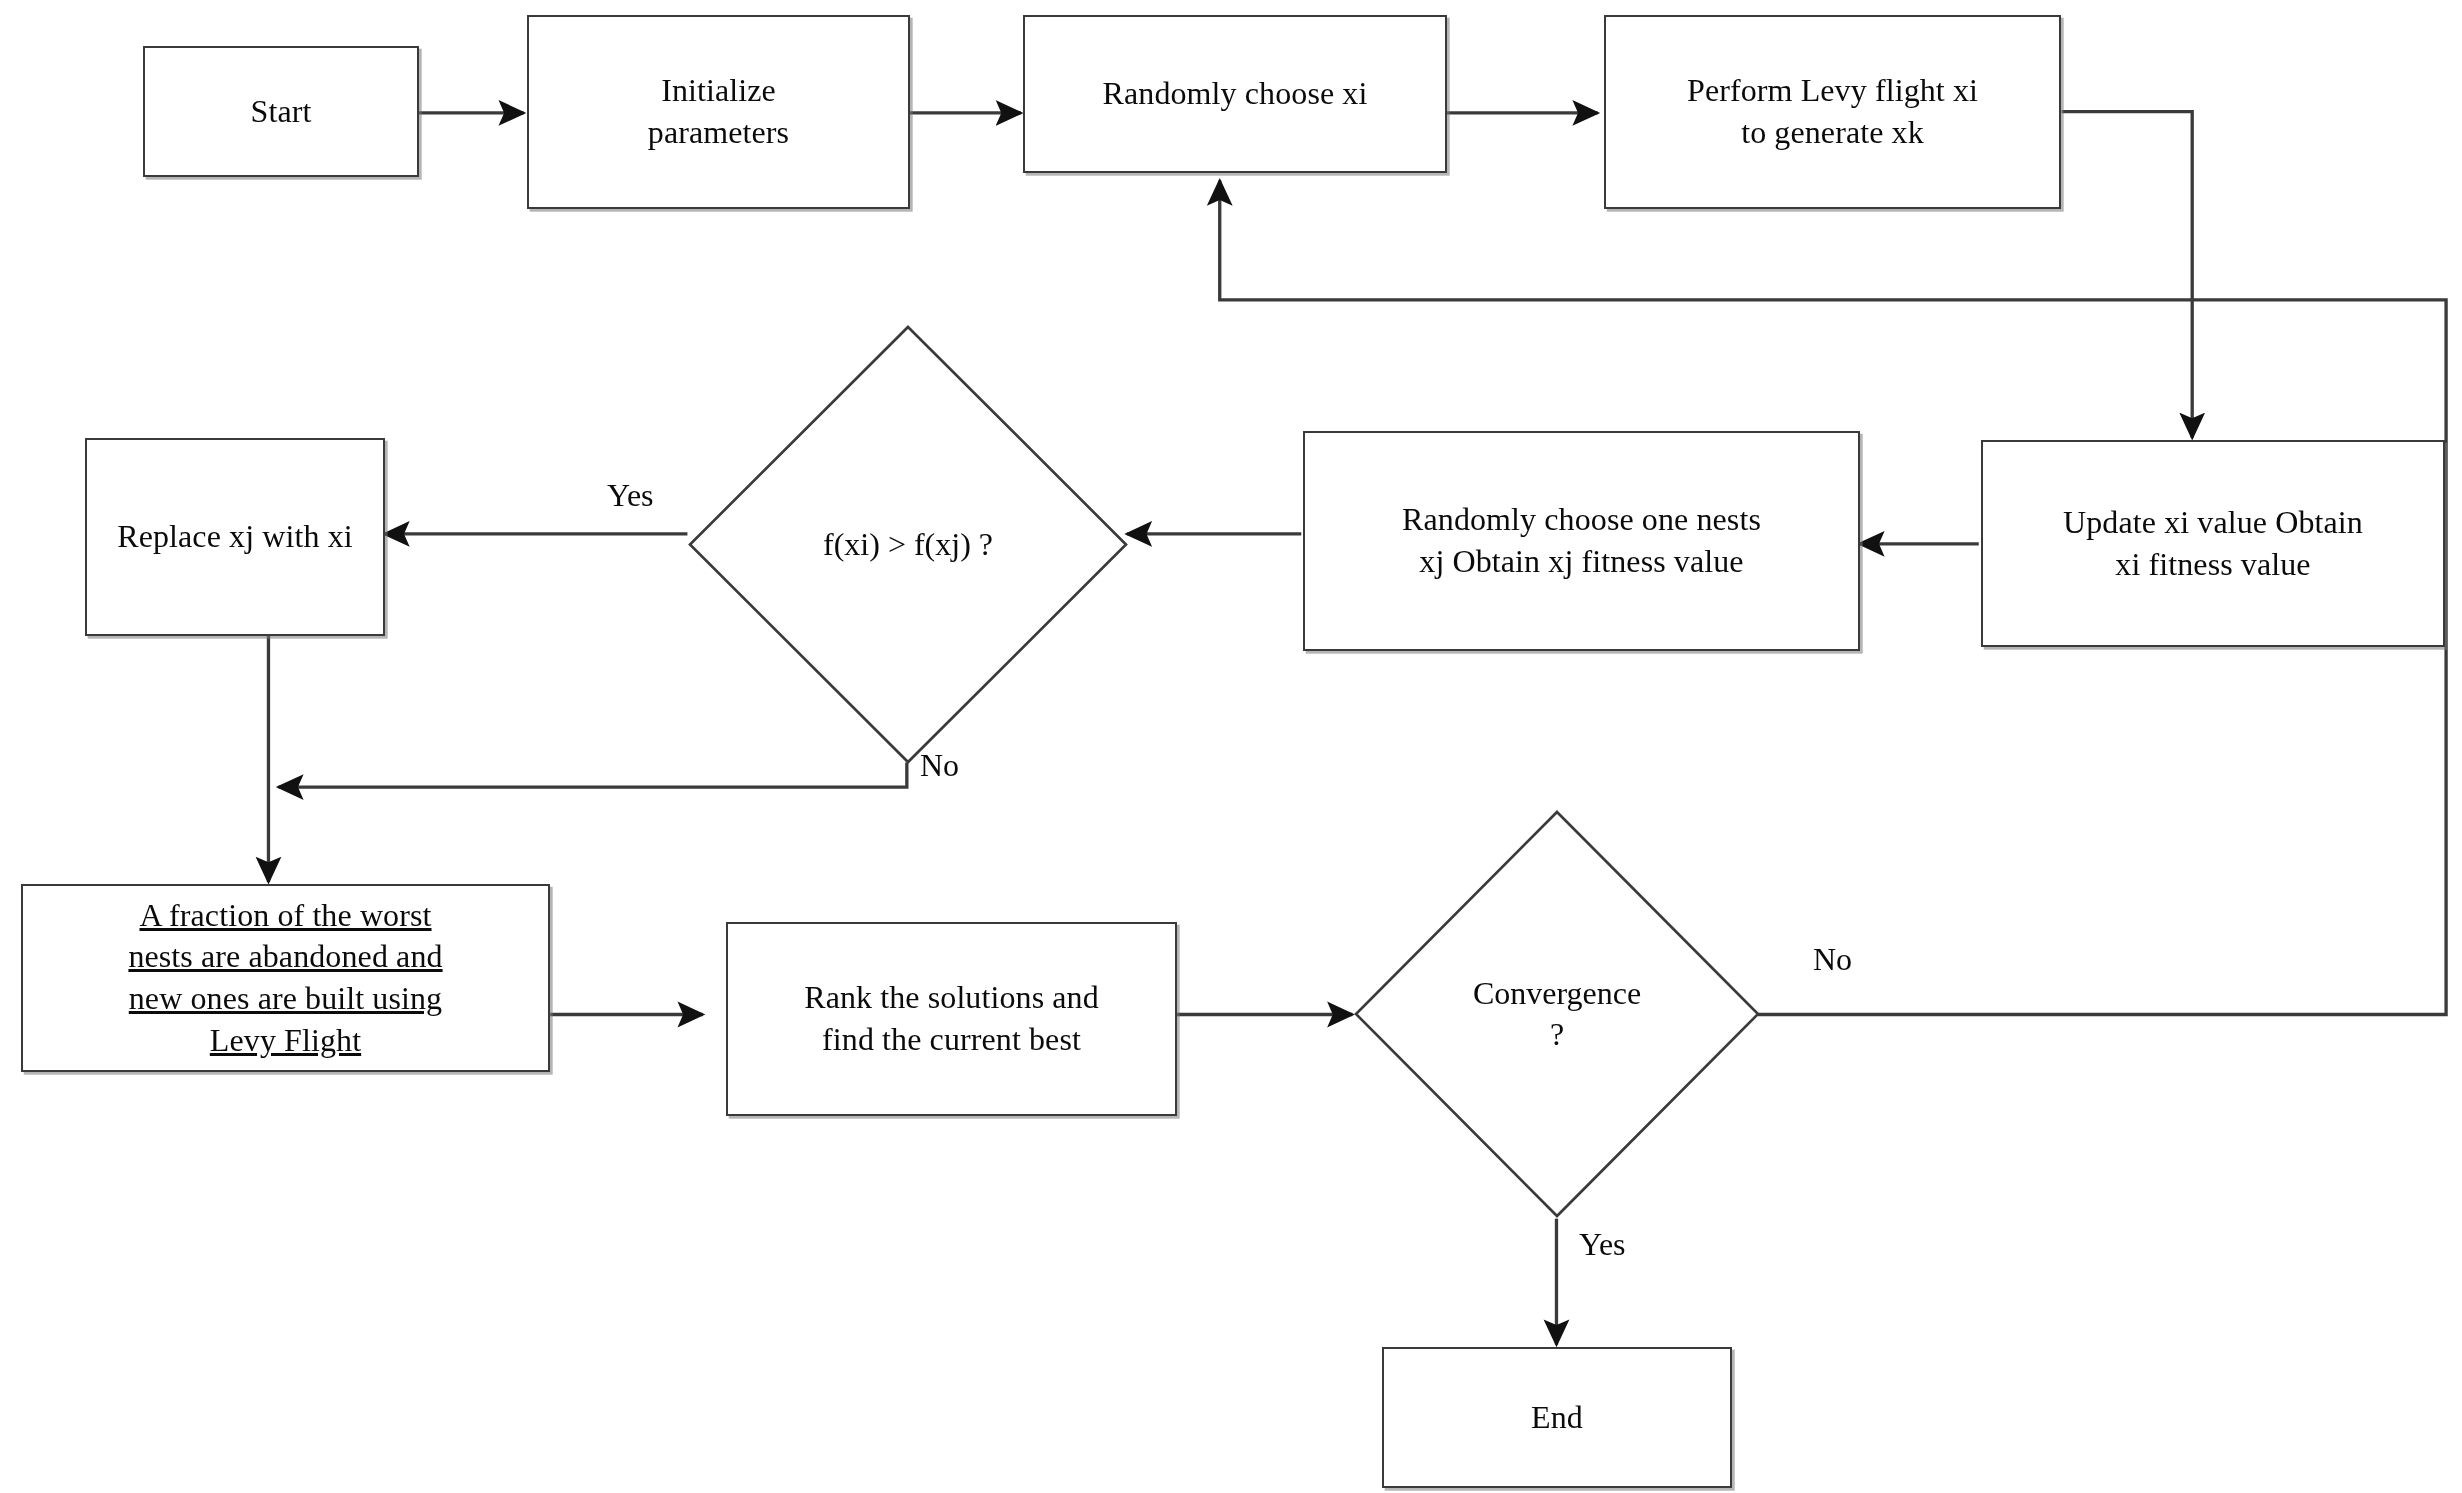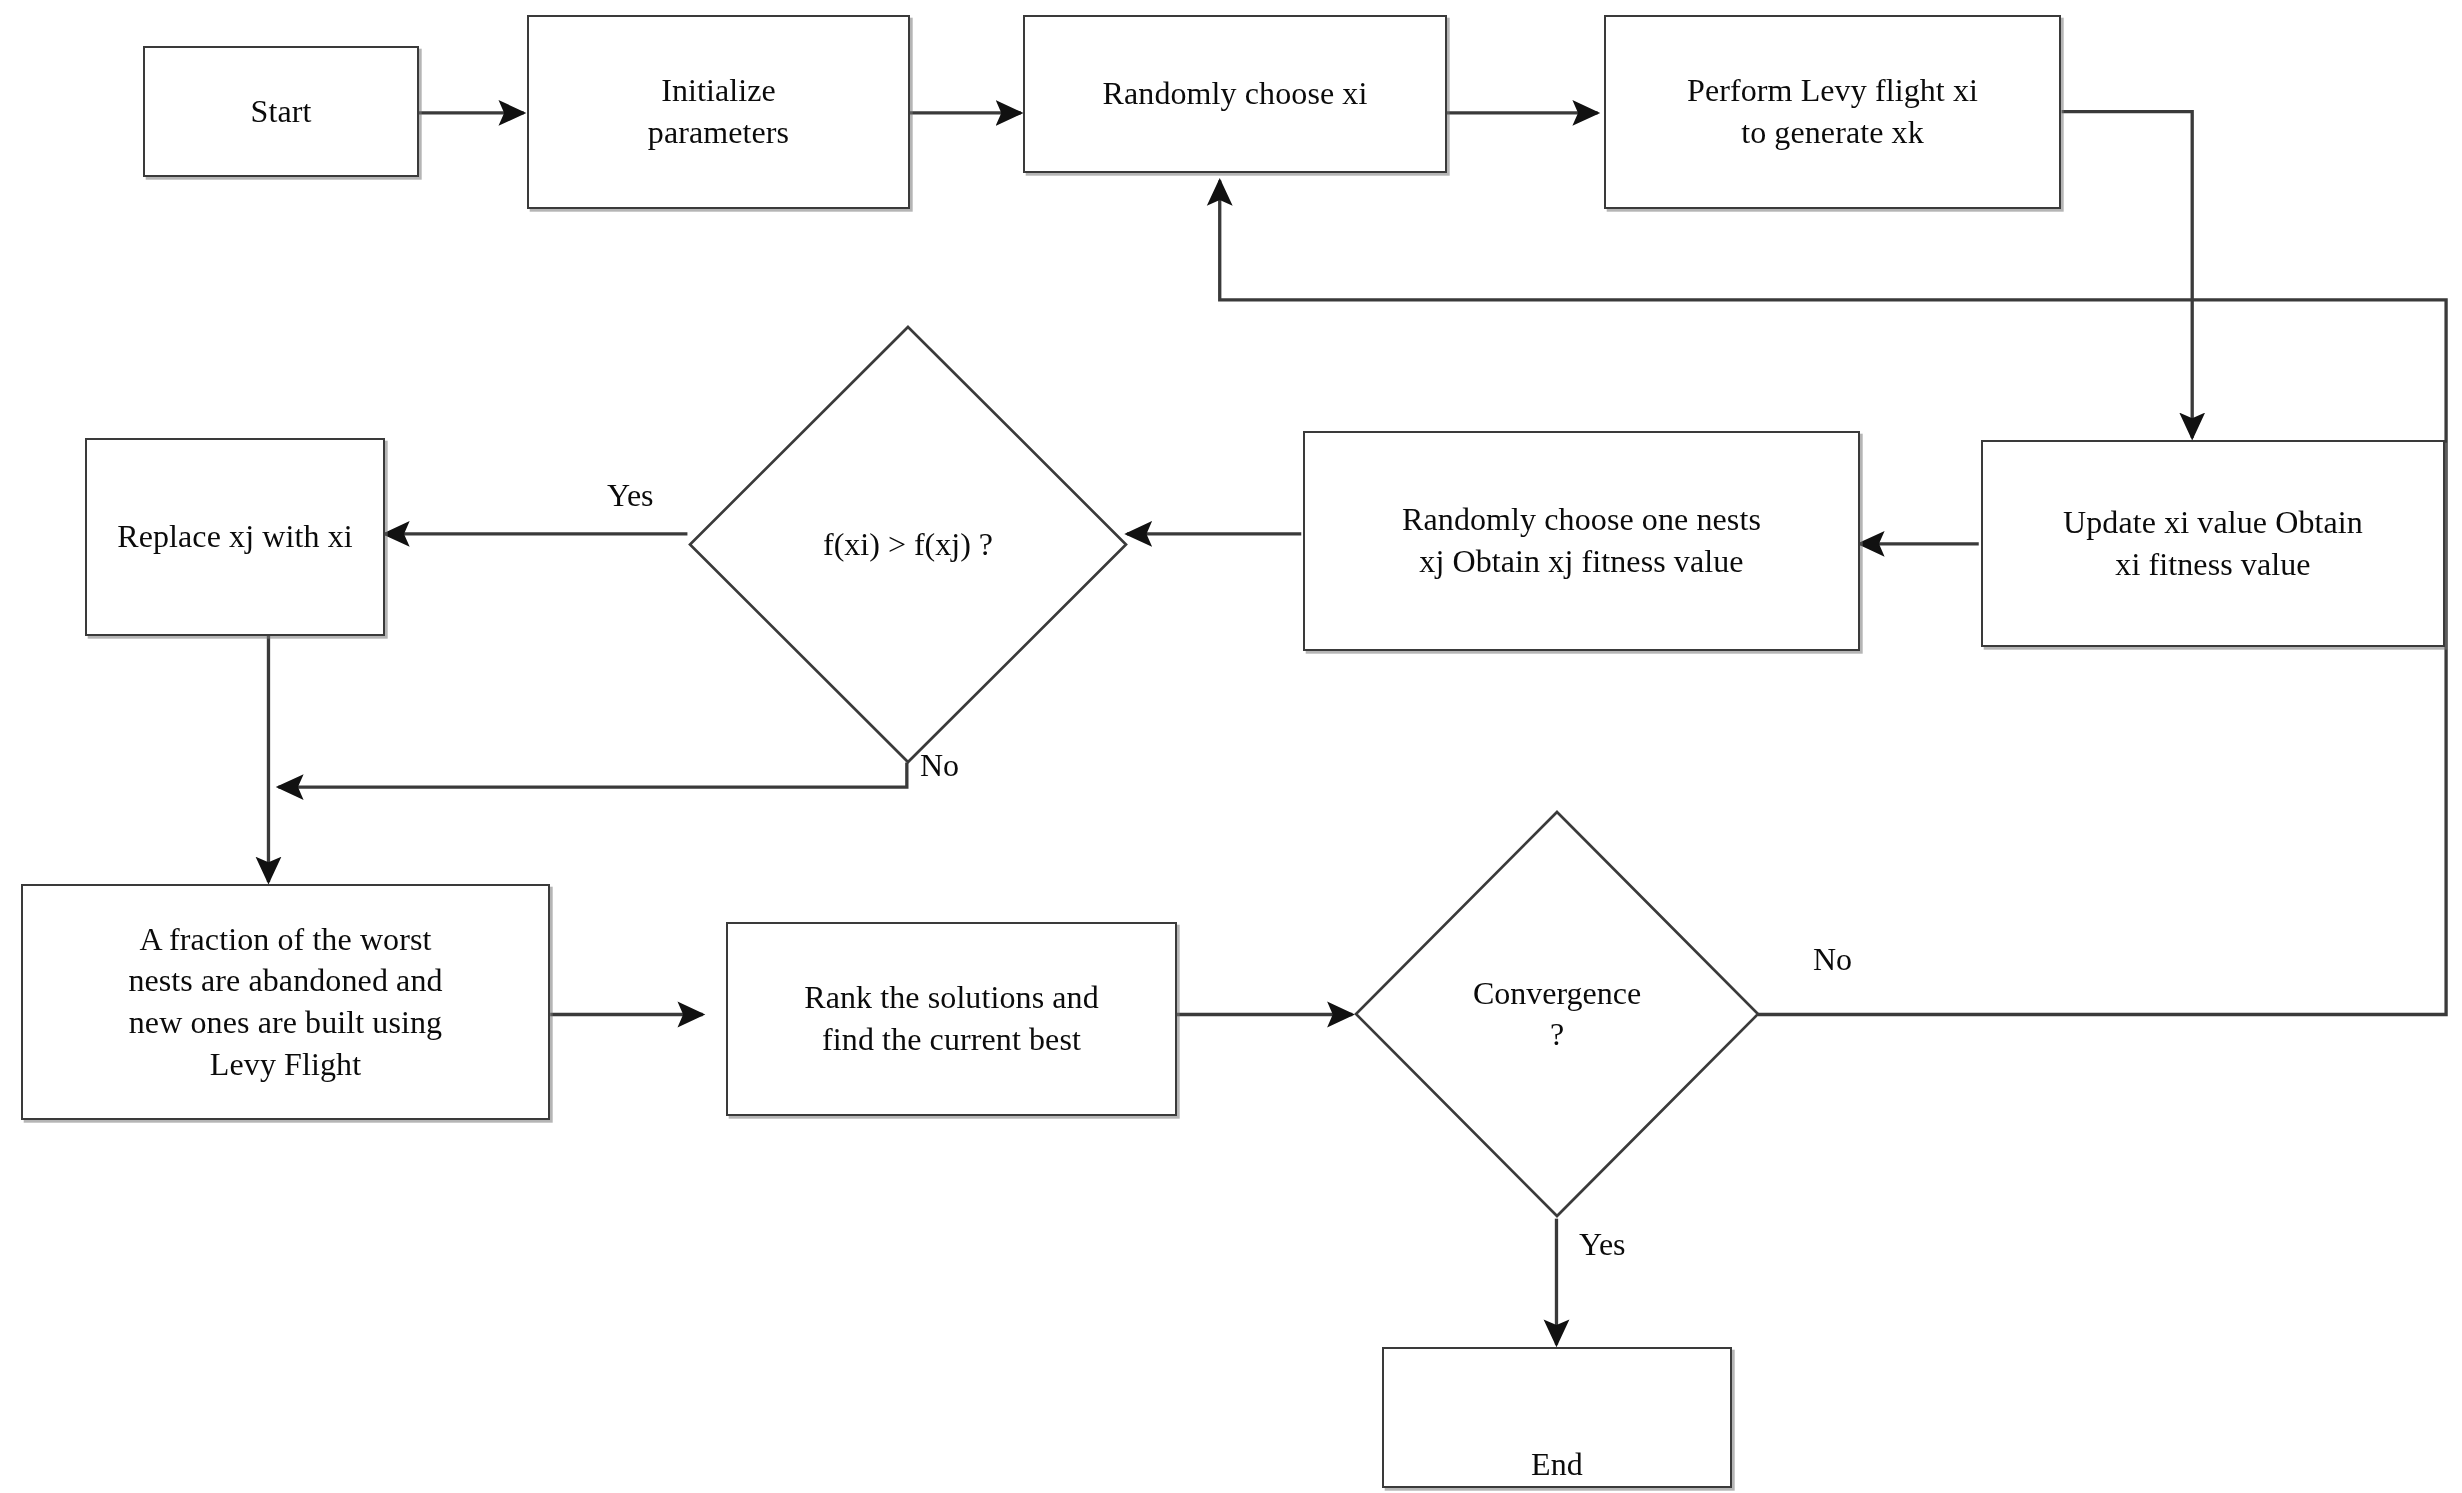--- a/index.html
+++ b/index.html
@@ -143,41 +143,41 @@
     <svg class="dshape" viewBox="0 0 663 662" preserveAspectRatio="none">
       <polygon points="331.5,3 660,331 331.5,659 3,331" fill="#ffffff" stroke="#3a3a3a" stroke-width="4"></polygon>
     </svg>
     <span class="txt">f(xi) &gt; f(xj) ?</span>
   </div>
 
   <div class="node" style="left:85px; top:438px; width:300px; height:198px;">
     <span class="txt">Replace xj with xi</span>
   </div>
 
-  <div class="node" style="left:21px; top:884px; width:529px; height:236px;">
+  <div class="node" style="left:21px; top:884px; width:529px; height:188px;text-decoration:underline;">
     <span class="txt">A fraction of the worst
 nests are abandoned and
 new ones are built using
 Levy Flight</span>
   </div>
 
   <div class="node" style="left:726px; top:922px; width:451px; height:194px;">
     <span class="txt">Rank the solutions and
 find the current best</span>
   </div>
 
   <div class="diamond" style="left:1354px; top:810px; width:406px; height:408px;">
     <svg class="dshape" viewBox="0 0 612 616" preserveAspectRatio="none">
       <polygon points="306,3 609,308 306,613 3,308" fill="#ffffff" stroke="#3a3a3a" stroke-width="4"></polygon>
     </svg>
     <span class="txt">Convergence
 ?</span>
   </div>
 
-  <div class="node" style="left:1382px; top:1347px; width:350px; height:141px;align-items:flex-end;">
+  <div class="node" style="left:1382px; top:1347px; width:350px; height:141px;">
     <span class="txt">End</span>
   </div>
 
   <div class="edge-label" style="left:607px; top:479px;">Yes</div>
 
   <div class="edge-label" style="left:920px; top:749px;">No</div>
 
   <div class="edge-label" style="left:1813px; top:943px;">No</div>
 
   <div class="edge-label" style="left:1579px; top:1228px;">Yes</div>

